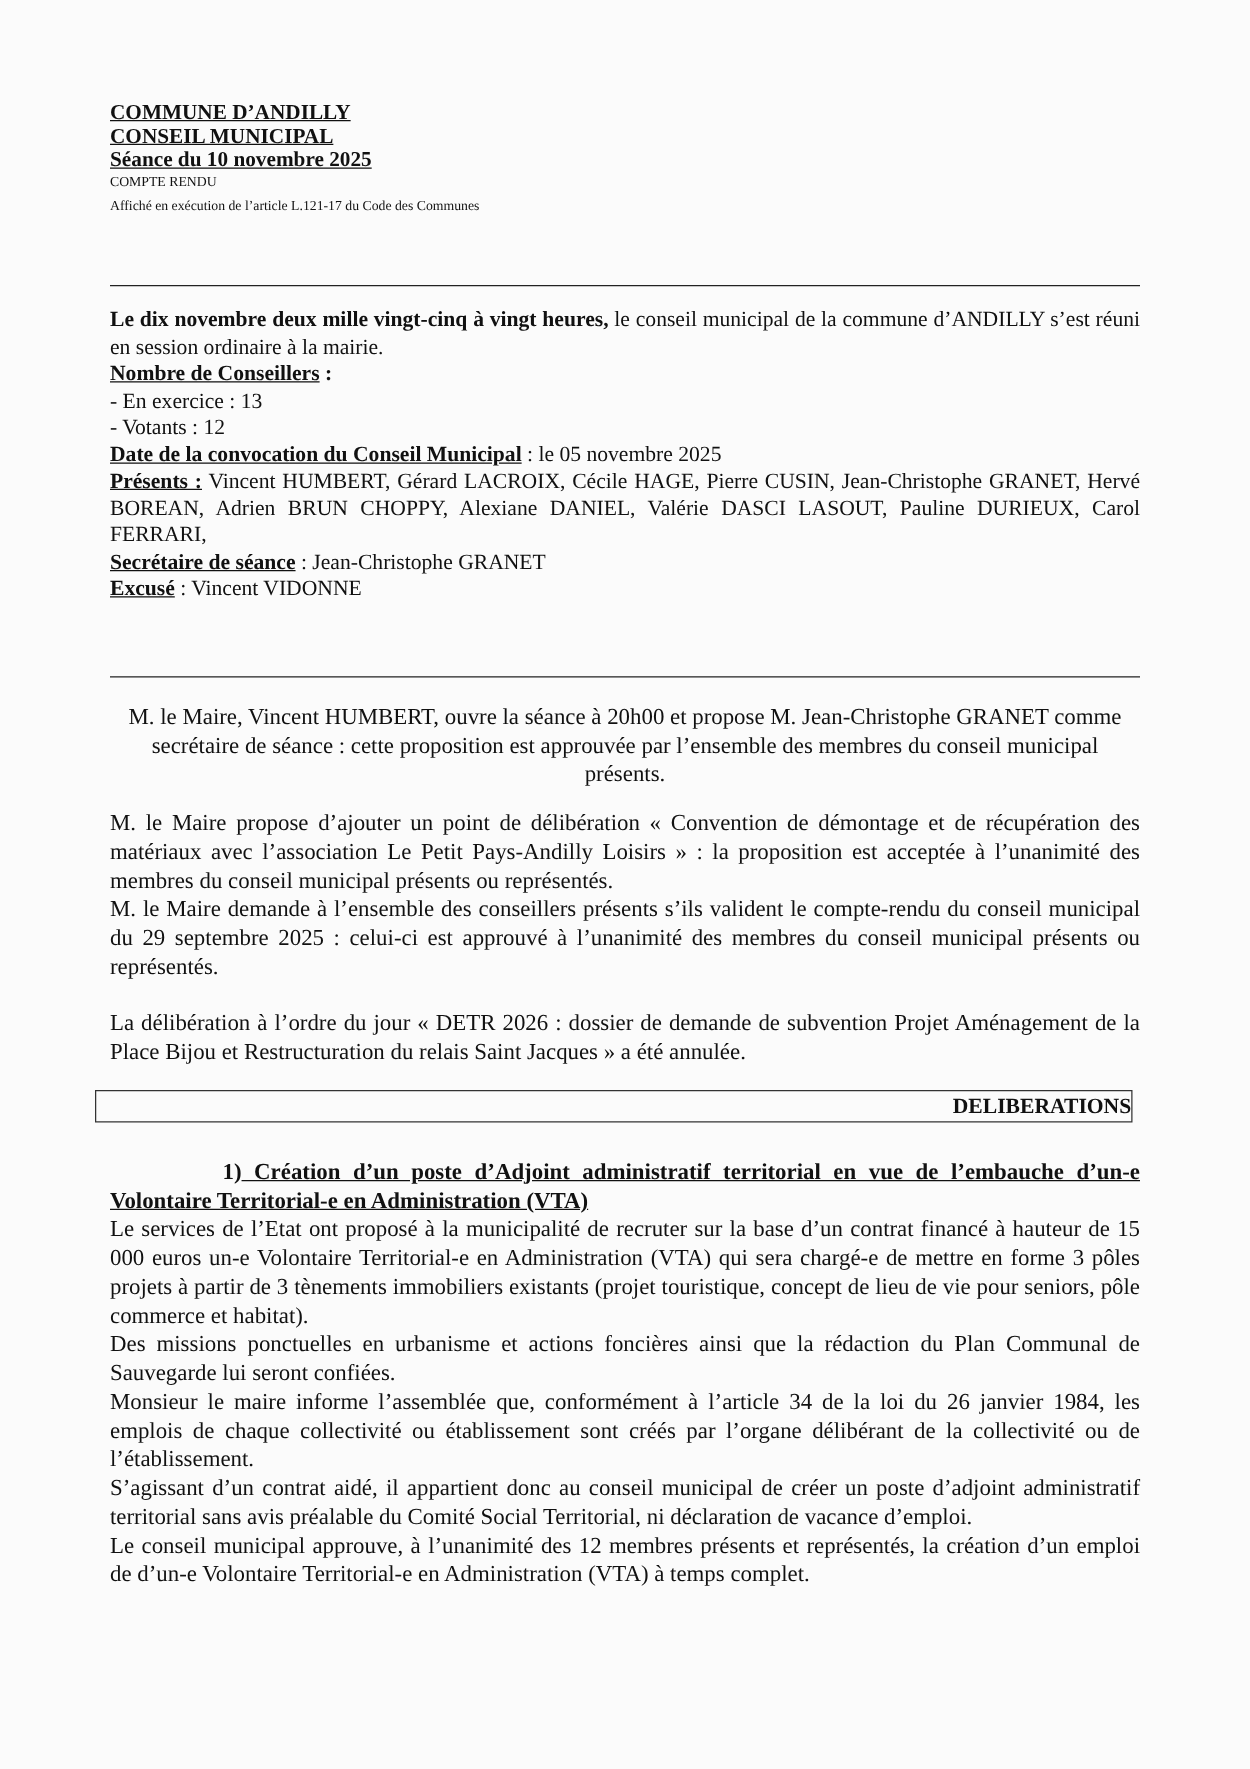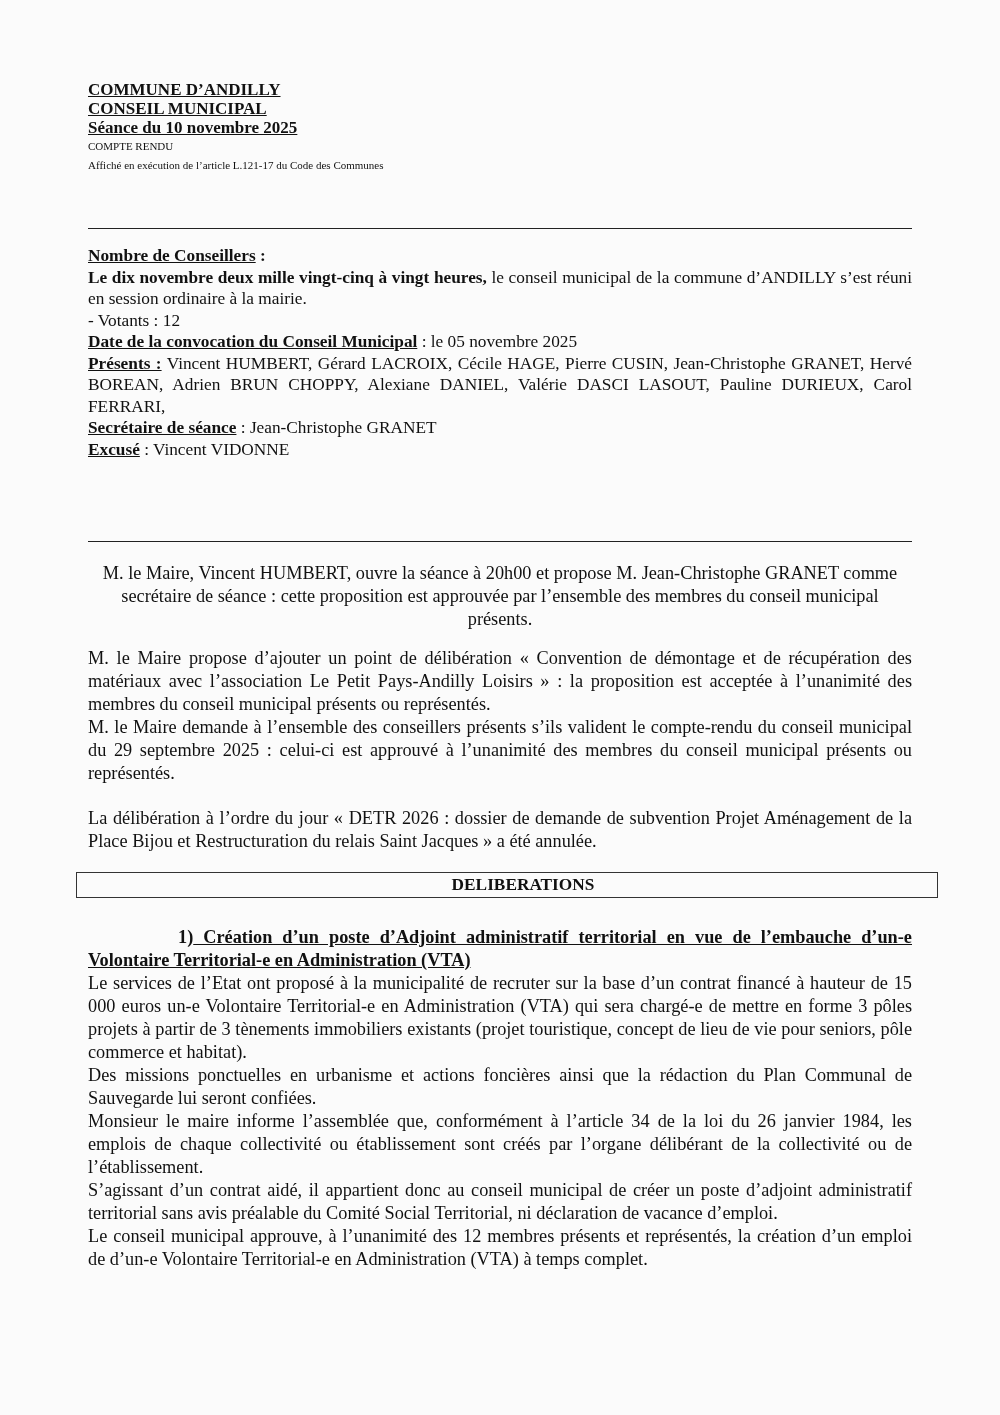--- a/index.html
+++ b/index.html
@@ -9,43 +9,44 @@
   .header { text-align: left; position: absolute; left: 0; width: 824px; }
   .h-title { font-weight: bold; text-decoration: underline; font-size: 17px; line-height: 19px; }
   .h-line { font-size: 11px; line-height: 19px; }
   .rule { position: absolute; left: 0; width: 824px; height: 0; border-top: 1.5px solid #222; }
   .block { position: absolute; left: 0; width: 824px; font-size: 17.3px; line-height: 21.5px; }
   .justify { text-align: justify; }
   .b { font-weight: bold; }
   .u { text-decoration: underline; font-weight: bold; }
   p { margin: 0; }
   .delib-box { position: absolute; left: -12px; width: 828px; height: 24px; top: 872px;
-               border: 1.3px solid #333; text-align: center; font-weight: bold; font-size: 17.3px; line-height: 24px; padding-left: 32px; }
+               border: 1.3px solid #333; text-align: right; font-weight: bold; font-size: 17.3px; line-height: 24px; }
   .item-title { font-weight: bold; text-decoration: underline; }
   .num { font-weight: bold; padding-left: 90px; }
   .last-line { text-align: center; }
 </style>
 </head>
 <body>
 
 <div class="page">
 
   <div class="header" style="top:80px;">
     <div class="h-title">COMMUNE D’ANDILLY</div>
     <div class="h-title">CONSEIL MUNICIPAL</div>
     <div class="h-title" style="text-decoration:underline;">Séance du 10 novembre 2025</div>
     <div class="h-line">COMPTE RENDU</div>
     <div class="h-line">Affiché en exécution de l’article L.121-17 du Code des Communes</div>
   </div>
 
   <div class="rule" style="top:228px;"></div>
 
   <div class="block justify" style="top:245px;">
+    <p><span class="b">Le dix novembre deux mille vingt-cinq à vingt heures,</span><span> le conseil municipal de la commune d’ANDILLY s’est réuni en session ordinaire à la mairie.</span></p>
     <p><span class="u">Nombre de Conseillers</span><span class="b"> :</span></p>
-    <p><span class="b">Le dix novembre deux mille vingt-cinq à vingt heures,</span><span> le conseil municipal de la commune d’ANDILLY s’est réuni en session ordinaire à la mairie.</span></p>
+    <p>-  En exercice : 13</p>
     <p>- Votants : 12</p>
     <p><span class="u">Date de la convocation du Conseil Municipal</span><span> : le 05 novembre 2025</span></p>
     <p><span class="u">Présents :</span><span> Vincent HUMBERT, Gérard LACROIX, Cécile HAGE, Pierre CUSIN, Jean-Christophe GRANET, Hervé BOREAN, Adrien BRUN CHOPPY, Alexiane DANIEL, Valérie DASCI LASOUT, Pauline DURIEUX, Carol FERRARI,</span></p>
     <p><span class="u">Secrétaire de séance</span><span> : Jean-Christophe GRANET</span></p>
     <p><span class="u">Excusé</span><span> : Vincent VIDONNE</span></p>
   </div>
 
   <div class="rule" style="top:541px;"></div>
 
   <div class="block justify" style="top:562px; font-size:18.3px; line-height:23px;">

